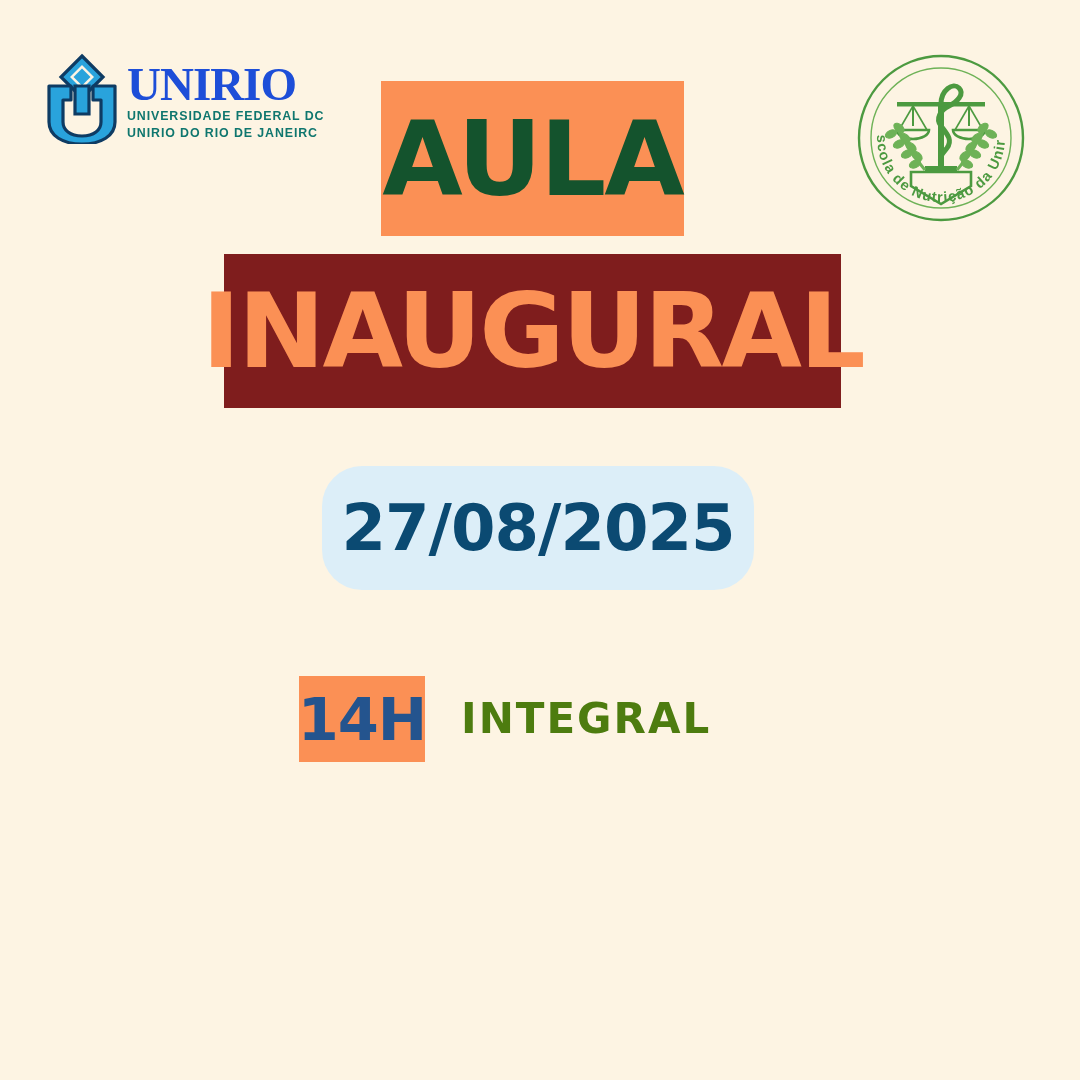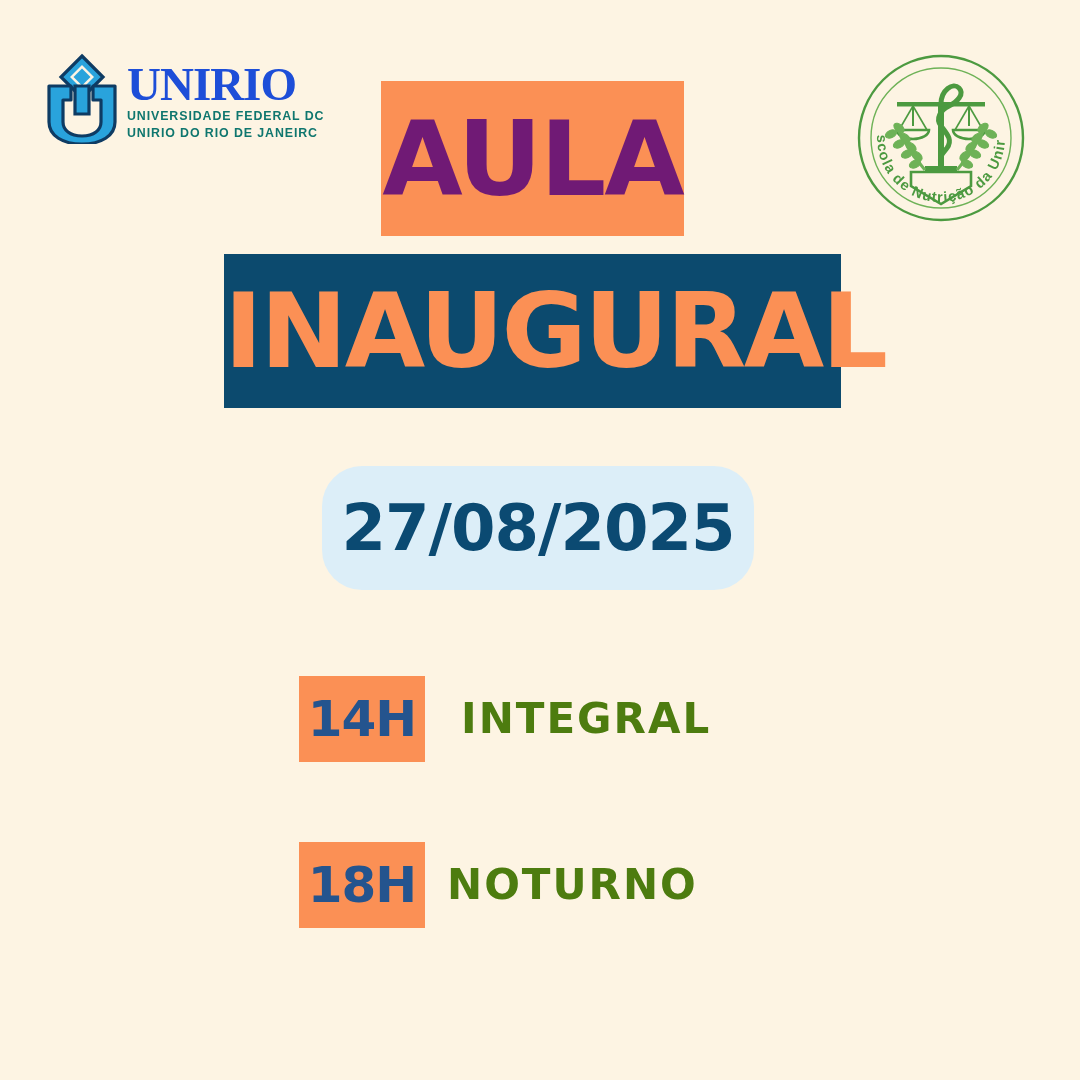--- a/index.html
+++ b/index.html
@@ -84,34 +84,35 @@
     display: flex;
     align-items: center;
     justify-content: center;
   }
   .aula-text {
     font-family: "DejaVu Sans", sans-serif;
     font-weight: bold;
     font-size: 104px;
     line-height: 1;
     letter-spacing: -2px;
-    color: #701a75;
+    color: #14532d;
     white-space: nowrap;
   }
 
   
   .inaugural-block {
     position: absolute;
     left: 224px;
     top: 254px;
     width: 617px;
     height: 154px;
-    background: #0c4a6e;
-    display: flex;
-    align-items: center;
+    background: #7f1d1d;
+    display: flex;
+    align-items: center;
+    justify-content: center;
   }
   .inaugural-text {
     font-family: "DejaVu Sans", sans-serif;
     font-weight: bold;
     font-size: 104px;
     line-height: 1;
     letter-spacing: -2.5px;
     color: #FB9055;
     white-space: nowrap;
   }
@@ -157,21 +158,21 @@
     height: 86px;
     background: #FB9055;
     display: flex;
     align-items: center;
     justify-content: center;
     flex: 0 0 auto;
   }
   .time-text {
     font-family: "DejaVu Sans", sans-serif;
     font-weight: bold;
-    font-size: 50px;
+    font-size: 59px;
     line-height: 1;
     letter-spacing: -1px;
     color: #24548E;
     white-space: nowrap;
   }
   .shift-label {
     font-family: "DejaVu Sans", sans-serif;
     font-weight: bold;
     font-size: 42px;
     line-height: 1;
@@ -279,21 +280,15 @@
     <div class="date-text">27/08/2025</div>
   </div>
 
   <div class="schedule">
     <div class="sched-row first">
       <div class="time-chip">
         <span class="time-text">14H</span>
       </div>
       <div class="shift-label">INTEGRAL</div>
     </div>
-    <div class="sched-row second">
-      <div class="time-chip">
-        <span class="time-text">18H</span>
-      </div>
-      <div class="shift-label">NOTURNO</div>
-    </div>
   </div>
 
 </div>
 
 </body></html>

